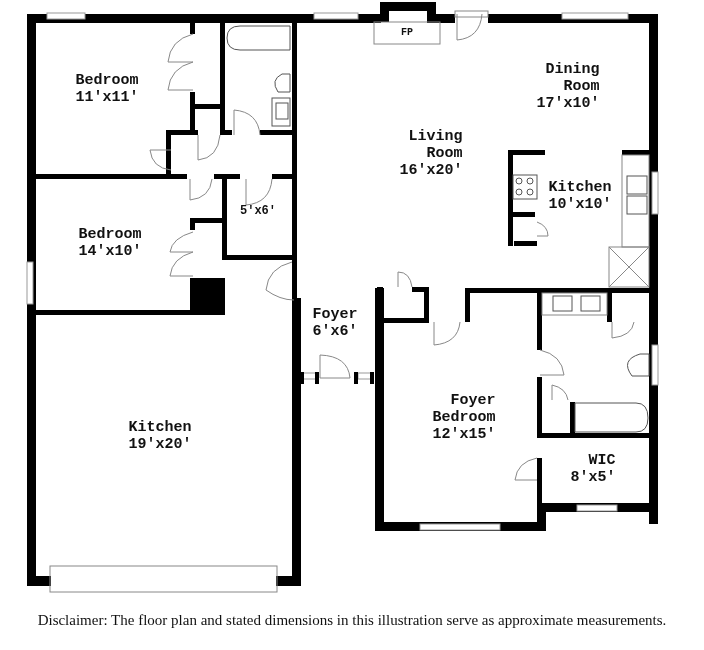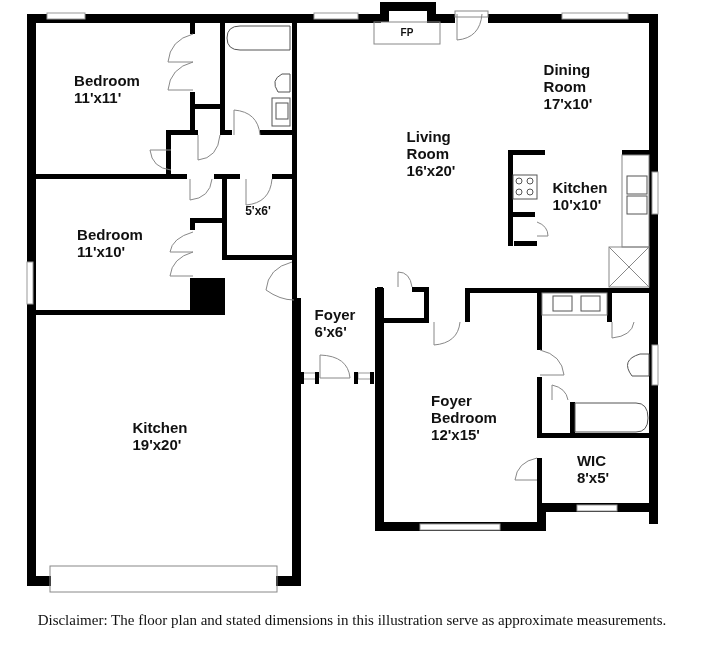--- a/index.html
+++ b/index.html
@@ -2,21 +2,21 @@
 <html><head>
 <meta charset="utf-8">
 <style>
   html, body { margin:0; padding:0; background:#ffffff; }
   body { width:704px; height:650px; position:relative; overflow:hidden; font-family:"DejaVu Serif", serif; }
   #plan { position:absolute; left:0; top:0; }
   .wall { fill:#000; }
   .thin { fill:none; stroke:#888; stroke-width:1; }
   .thin-dark { fill:none; stroke:#555; stroke-width:1; }
   .win { fill:#fff; stroke:#999; stroke-width:1; }
-  .room-label { position:absolute; text-align:left; font-family:Liberation Sans, sans-serif; font-weight:bold; color:#111; font-size:15px; line-height:17px; white-space:nowrap; transform:translateX(-50%); }
+  .room-label { position:absolute; text-align:right; font-family:Liberation Mono, monospace; font-weight:bold; color:#111; font-size:15px; line-height:17px; white-space:nowrap; transform:translateX(-50%); }
   .room-label.small { font-size:12px; line-height:14px; }
   .room-label.tiny { font-size:10px; line-height:12px; }
   .disclaimer { position:absolute; left:0; width:704px; text-align:center; font-family:"Liberation Serif", serif; font-size:15px; color:#111; line-height:19px; }
 </style>
 </head>
 <body>
 
 <svg id="plan" width="704" height="650" viewBox="0 0 704 650" xmlns="http://www.w3.org/2000/svg">
 
   <g>
@@ -173,21 +173,21 @@
   </g>
 </svg>
 
 <div class="room-label" style="left:107px; top:72px;">
   <div>Bedroom</div>
   <div>11'x11'</div>
 </div>
 
 <div class="room-label" style="left:110px; top:226px;">
   <div>Bedroom</div>
-  <div>11'x10'</div>
+  <div>14'x10'</div>
 </div>
 
 <div class="room-label small" style="left:258px; top:204px;">
   <div>5'x6'</div>
 </div>
 
 <div class="room-label" style="left:411px; top:128px;margin-left:20px;">
   <div>Living</div>
   <div>Room</div>
   <div>16'x20'</div>

